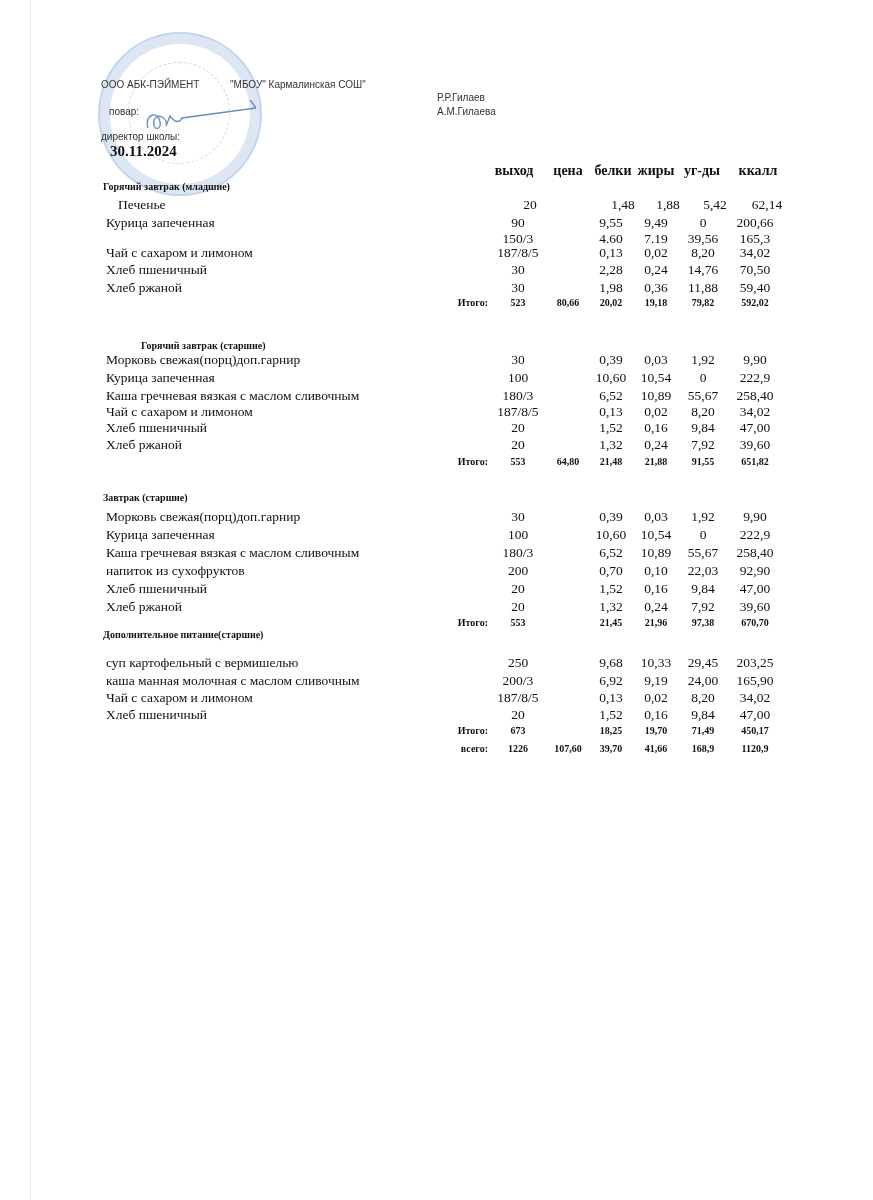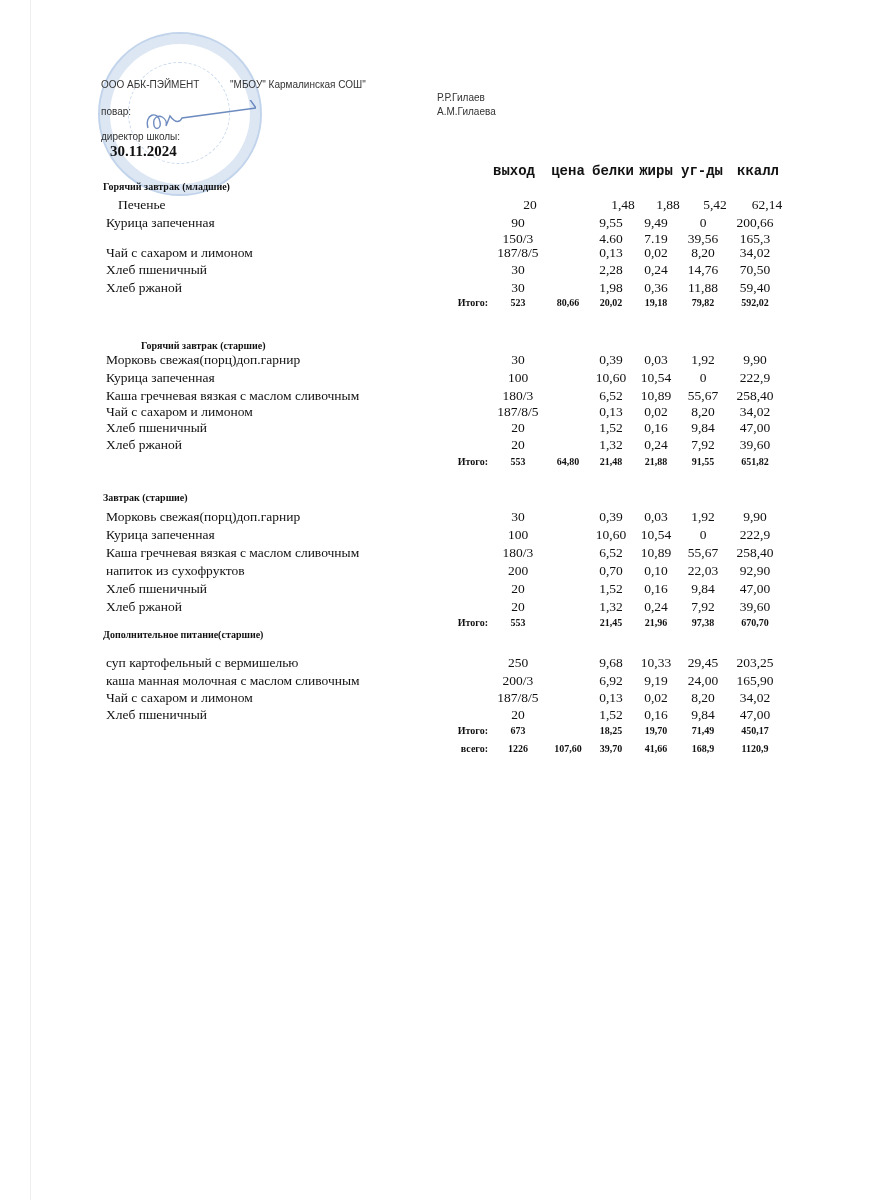--- a/index.html
+++ b/index.html
@@ -7,21 +7,21 @@
          font-family: "Liberation Serif", serif; color: #111; }
   .page-edge { position: absolute; left: 30px; top: 0; width: 1px; height: 1200px; background: #eee; }
   .stamp { position: absolute; left: 98px; top: 32px; width: 160px; height: 160px;
            border-radius: 50%; border: 2px solid rgba(120,160,210,0.45);
            box-shadow: inset 0 0 0 8px rgba(255,255,255,0), inset 0 0 0 10px rgba(120,160,210,0.25); }
   .stamp-inner { position: absolute; left: 28px; top: 28px; width: 100px; height: 100px; border-radius: 50%;
                  border: 1px dashed rgba(120,160,210,0.4); }
   .header-line { position: absolute; font-family: "Liberation Sans", sans-serif; font-size: 10px; color: #333; }
   .signature { position: absolute; left: 136px; top: 100px; width: 120px; height: 36px; }
   .date { position: absolute; left: 110px; top: 143px; font-size: 15px; font-weight: bold; }
-  .col-head { position: absolute; top: 163px; font-weight: bold; font-size: 14px; text-align: center; font-family: Liberation Mono, monospace; }
+  .col-head { position: absolute; top: 163px; font-weight: bold; font-size: 14px; text-align: center; }
   .row { position: absolute; left: 0; width: 873px; height: 16px; font-size: 13.5px; }
   .row .name { position: absolute; left: 106px; white-space: nowrap; }
   .row .name.section { left: 103px; font-weight: bold; font-size: 10px; }
   .row .cell { position: absolute; text-align: center; width: 60px; }
   .row.total .cell, .row.total .label { font-weight: bold; font-size: 10px; }
   .row .label { position: absolute; left: 430px; width: 58px; text-align: right; }
   .c-out { left: 488px; width: 70px; }
   .c-price { left: 538px; }
   .c-prot { left: 581px; }
   .c-fat { left: 626px; width: 50px; }
@@ -33,21 +33,21 @@
 
 <div class="page-edge"></div>
 
 <div class="stamp">
     <div class="stamp-inner"></div>
   </div>
 
 <div class="header-line" style="left:101px; top:79px;">ООО АБК-ПЭЙМЕНТ</div>
 <div class="header-line" style="left:230px; top:79px;">"МБОУ" Кармалинская СОШ"</div>
 <div class="header-line" style="left:101px; top:93px;margin-top:38px;">директор школы:</div>
-<div class="header-line" style="left:101px; top:106px;">повар:</div>
+<div class="header-line" style="left:101px; top:106px;padding-left:8px;">повар:</div>
 <div class="header-line" style="left:437px; top:92px;">Р.Р.Гилаев</div>
 <div class="header-line" style="left:437px; top:106px;">А.М.Гилаева</div>
 
 <svg class="signature" viewBox="0 0 120 36">
   <path d="M12 28 C 8 14, 22 10, 24 22 C 26 30, 16 32, 18 20 C 22 12, 32 18, 30 26 L 34 16 C 40 24, 44 22, 46 18 L 120 8 L 100 -20" fill="none" stroke="#4a6fb0" stroke-width="1.4" opacity="0.8"></path>
 </svg>
 
 <div class="date">30.11.2024</div>
 
 <div>

